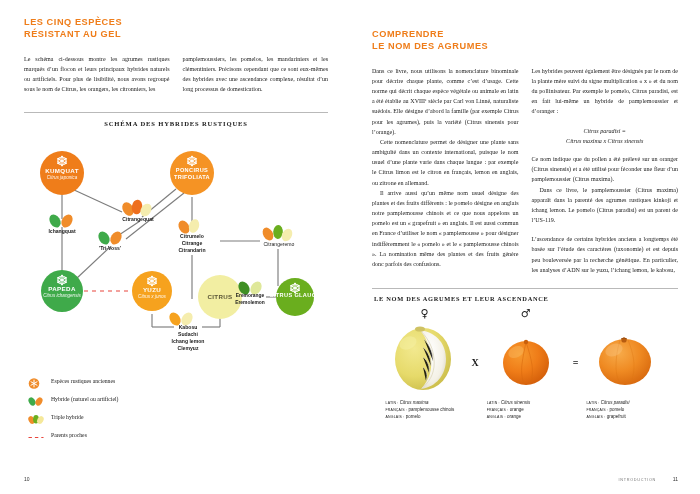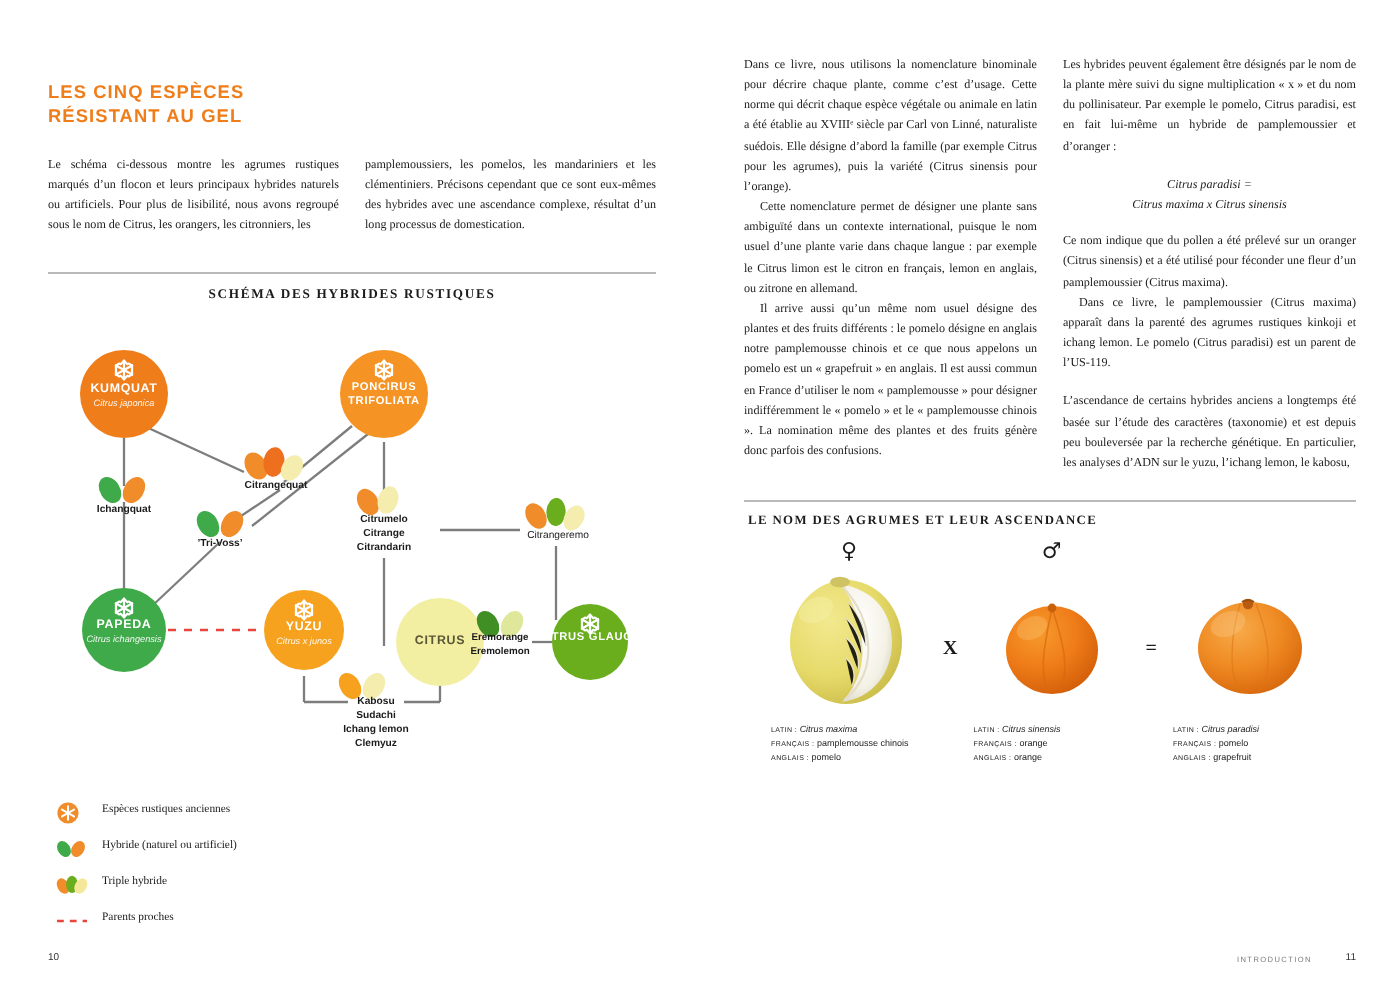--- a/index.html
+++ b/index.html
@@ -7,21 +7,21 @@
   body {
     width:700px; height:494px;
     background:#ffffff;
     font-family:"Liberation Serif", serif;
     color:#1b1b1b;
     overflow:hidden;
     position:relative;
   }
   .spread { display:flex; width:700px; height:494px; }
   .page { position:relative; height:494px; }
-  .page-left  { width:350px; padding:40px 22px 0 24px; }
+  .page-left  { width:350px; padding:16px 22px 0 24px; }
   .page-right { width:350px; padding:28px 22px 0 22px; }
 
   
   .section-title {
     color:#ef7d1a;
     font-family:"Liberation Sans", sans-serif;
     font-weight:bold;
     font-size:9.2px;
     letter-spacing:.55px;
     line-height:1.35;
@@ -334,20 +334,24 @@
           <span class="legend-text">Parents proches</span>
         </div>
       </div>
     </div>
 
     <div class="folio folio-left">10</div>
   </div>
 
   <div class="page page-right">
 
+    <h2 class="section-title">
+      <span>COMPRENDRE</span><br>
+      <span>LE NOM DES AGRUMES</span>
+    </h2>
 
     <div class="cols">
       <div class="col">
         <p class="body-text">Dans ce livre, nous utilisons la nomenclature binominale pour décrire chaque plante, comme c’est d’usage. Cette norme qui décrit chaque espèce végétale ou animale en latin a été établie au XVIIIᵉ siècle par Carl von Linné, naturaliste suédois. Elle désigne d’abord la famille (par exemple Citrus pour les agrumes), puis la variété (Citrus sinensis pour l’orange).</p>
         <p class="body-text">Cette nomenclature permet de désigner une plante sans ambiguïté dans un contexte international, puisque le nom usuel d’une plante varie dans chaque langue : par exemple le Citrus limon est le citron en français, lemon en anglais, ou zitrone en allemand.</p>
         <p class="body-text">Il arrive aussi qu’un même nom usuel désigne des plantes et des fruits différents : le pomelo désigne en anglais notre pamplemousse chinois et ce que nous appelons un pomelo est un « grapefruit » en anglais. Il est aussi commun en France d’utiliser le nom « pamplemousse » pour désigner indifféremment le « pomelo » et le « pamplemousse chinois ». La nomination même des plantes et des fruits génère donc parfois des confusions.</p>
       </div>
       <div class="col">
         <p class="body-text">Les hybrides peuvent également être désignés par le nom de la plante mère suivi du signe multiplication « x » et du nom du pollinisateur. Par exemple le pomelo, Citrus paradisi, est en fait lui-même un hybride de pamplemoussier et d’oranger :</p>
         <div class="formula">

